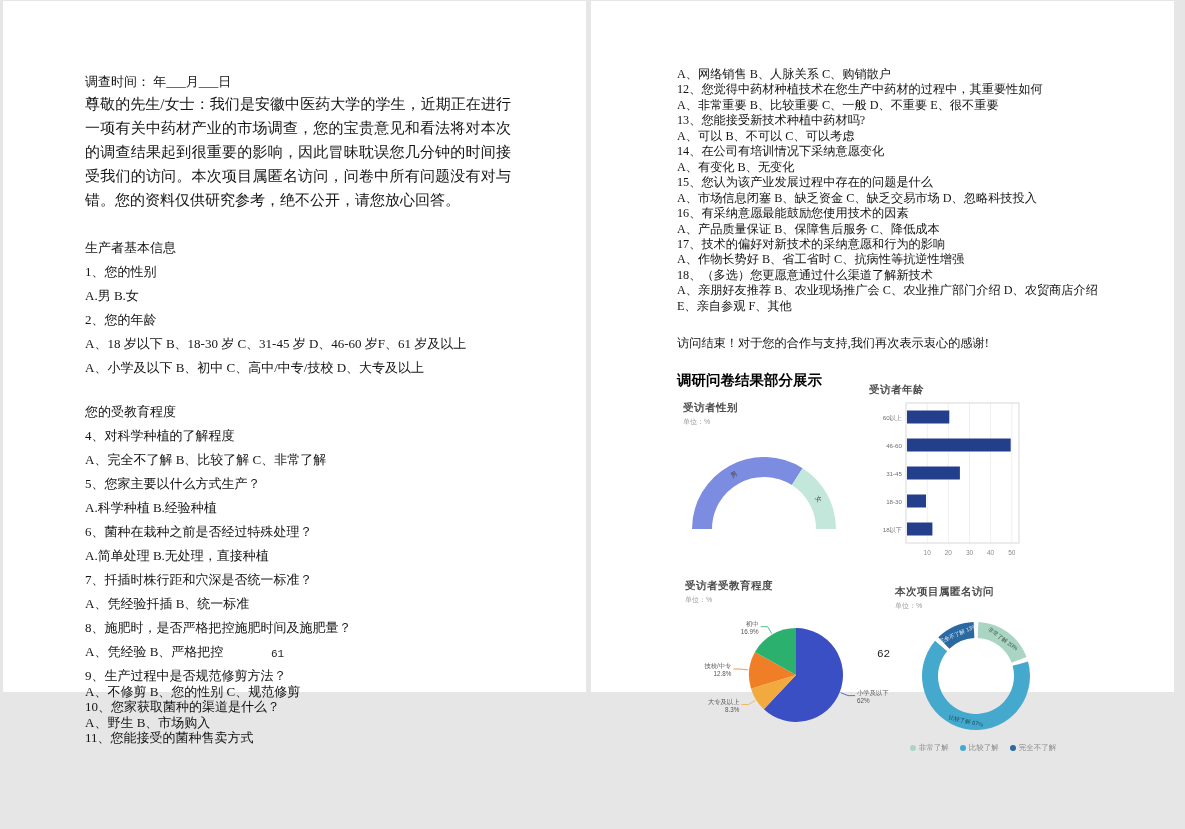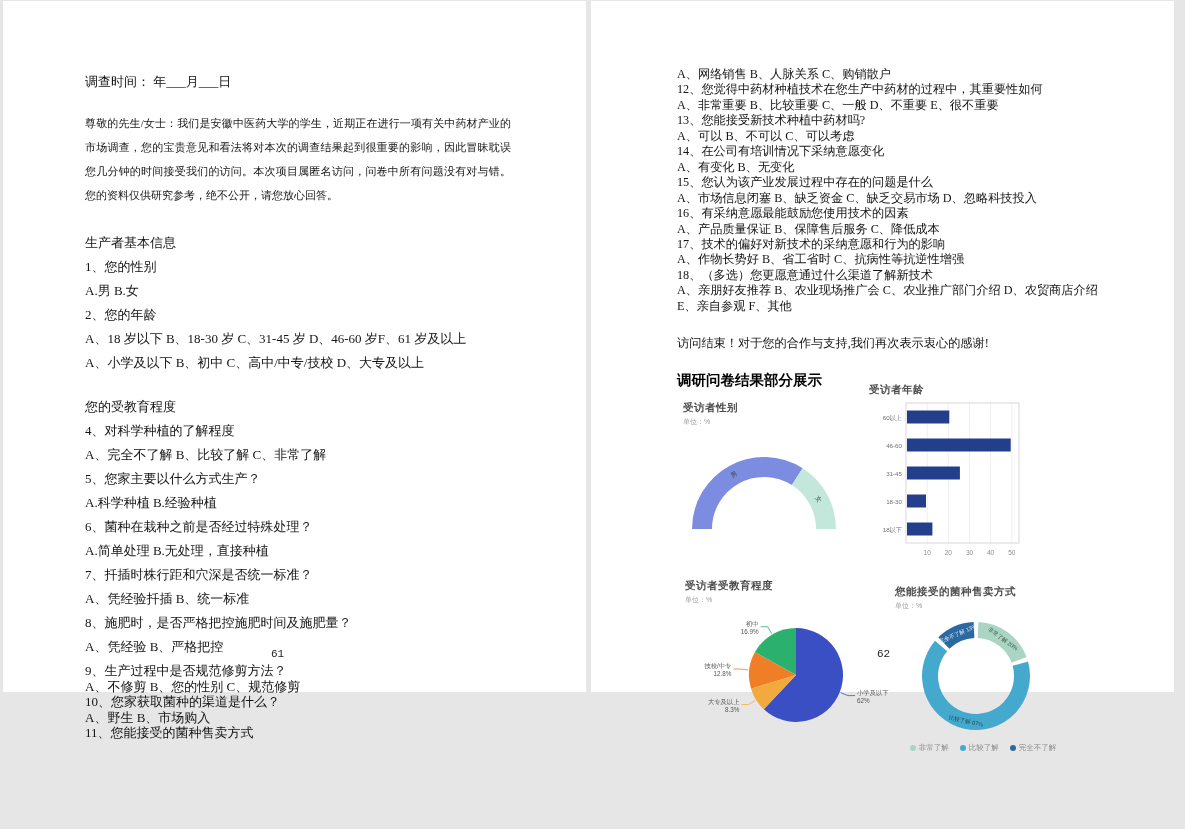--- a/index.html
+++ b/index.html
@@ -5,21 +5,21 @@
   html,body{margin:0;padding:0}
   body{background:#e6e6e6;font-family:"Liberation Sans",sans-serif}
   .stage{position:relative;width:1185px;height:829px;background:#e6e6e6;overflow:hidden}
   .page{position:absolute;top:1px;height:691px;background:#ffffff}
   .page-left{left:3px;width:583px}
   .page-right{left:591px;width:583px}
   .textcol{font-family:"Liberation Serif","DejaVu Serif",serif;color:#141414}
   .left-col{padding:73px 0 0 82px;width:430px;font-size:13px}
   .right-col{padding:66px 0 0 86px;width:508px;font-size:12.2px}
   .date-line{line-height:16px}
-  .intro{margin:21px 0 0;width:426px;font-size:11px;line-height:24px;text-align:justify}
+  .intro{margin:2px 0 0;width:426px;font-size:15px;line-height:24px;text-align:justify}
   .line{line-height:16px}
   .q{margin-top:8px}
   .sec{margin-top:28px}
   .t{margin-top:0;line-height:15.4px}
   .right-col .line{margin-top:0;line-height:15.45px}
   .closing{margin-top:21px;line-height:16px}
   .results-heading{margin:20px 0 0;font-family:"Liberation Sans",sans-serif;font-size:14.5px;font-weight:bold;color:#000}
   .pagenum{position:absolute;bottom:32px;font-size:11px;font-family:Liberation Mono, monospace;color:#222}
   .page-left .pagenum{left:268px}
   .page-right .pagenum{left:286px}
@@ -152,21 +152,21 @@
             <text x="46.32" y="57.03" font-size="6.3" fill="#555" text-anchor="end">技校/中专</text>
             <text x="46.32" y="65.03" font-size="6.3" fill="#555" text-anchor="end">12.8%</text>
             <path d="M 111 64 L 69.96,41.1 A 47 47 0 0 1 111,17 Z" fill="#2bb06e"></path>
             <polyline points="86.7,22.61 82.65,15.71 75.65,15.71" fill="none" stroke="#2bb06e" stroke-width="0.8"></polyline>
             <text x="73.65" y="14.71" font-size="6.3" fill="#555" text-anchor="end">初中</text>
             <text x="73.65" y="22.71" font-size="6.3" fill="#555" text-anchor="end">16.9%</text>
           </svg></div>
     </div>
 
     <div class="chart chart4">
-      <div class="chart-title">您能接受的菌种售卖方式</div>
+      <div class="chart-title">本次项目属匿名访问</div>
       <div class="chart-unit">单位：%</div>
       <div class="chart-body"><svg width="176" height="118" viewBox="0 0 176 118" xmlns="http://www.w3.org/2000/svg">
             <path d="M 83.36,5.05 A 54 54 0 0 1 131.58,40.09 L 116.59,45.69 A 38 38 0 0 0 82.66,21.04 Z" fill="#a9d5c2"></path>
             <text x="108.04" y="23.79" font-size="5.6" fill="#3d5a50" text-anchor="middle" transform="rotate(36.0 108.04 21.79)">非常了解 20%</text>
             <path d="M 133.04,44.57 A 54 54 0 1 1 40.06,23.79 L 52.19,34.22 A 38 38 0 1 0 117.62,48.84 Z" fill="#45a9ce"></path>
             <text x="70.97" y="105.89" font-size="5.6" fill="#1d4d61" text-anchor="middle" transform="rotate(12.6 70.97 103.89)">比较了解 67%</text>
             <path d="M 43.29,20.35 A 54 54 0 0 1 78.64,5.05 L 79.34,21.04 A 38 38 0 0 0 54.46,31.8 Z" fill="#2b69a3"></path>
             <text x="62.73" y="18.78" font-size="5.6" fill="#dce9f4" text-anchor="middle" transform="rotate(-23.4 62.73 16.78)">完全不了解 13%</text>
           </svg><div class="legend">
             <span class="lg-item">

